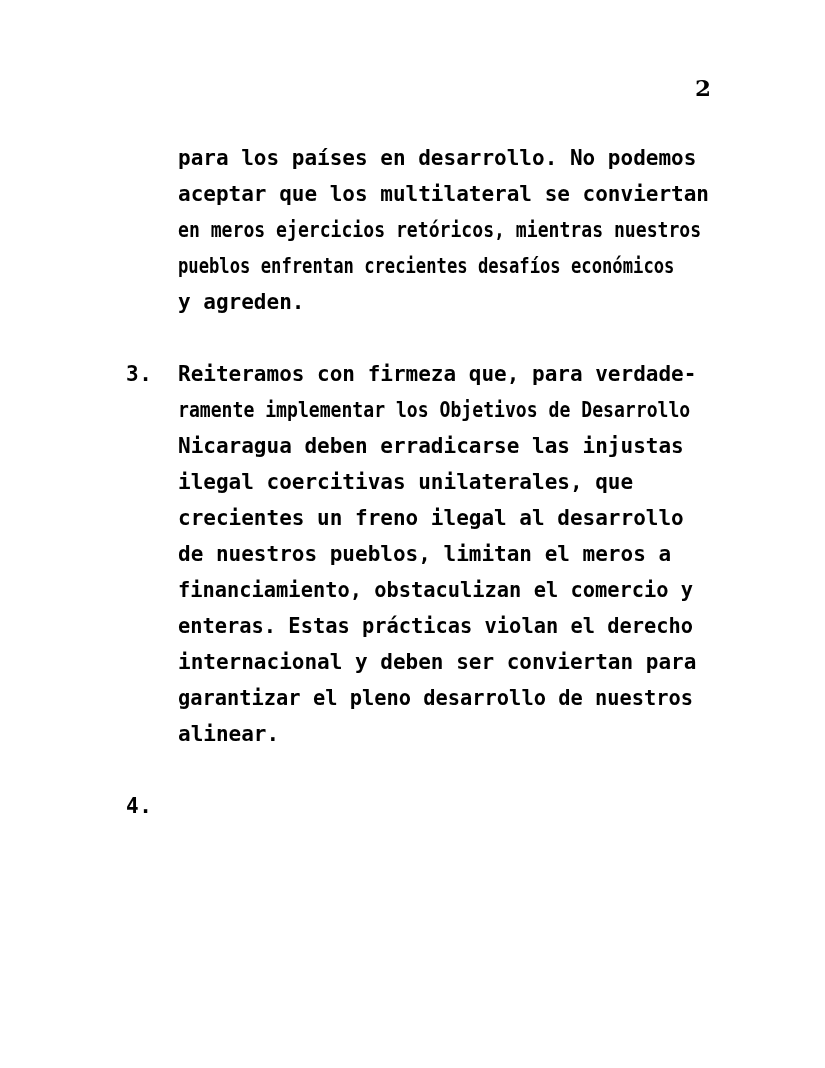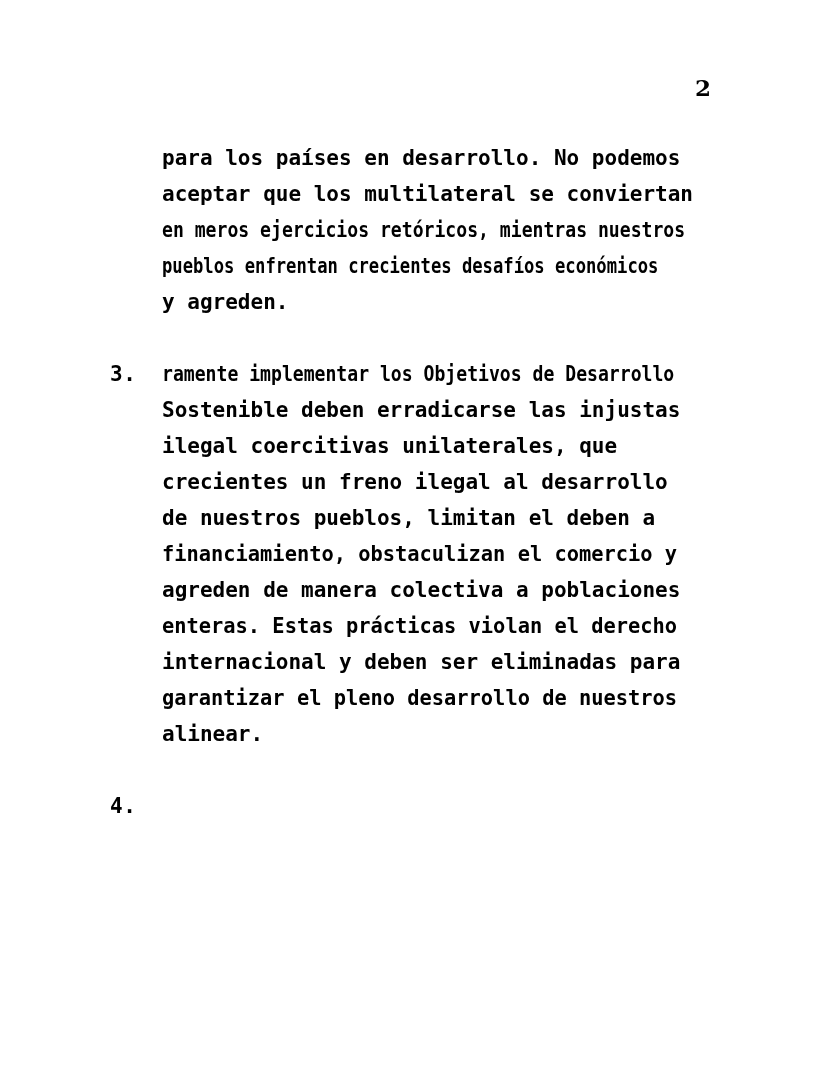--- a/index.html
+++ b/index.html
@@ -35,21 +35,21 @@
   
   .body-block {
     position: absolute;
     top: 140px;
     left: 0;
     width: 825px;
   }
 
   .para {
     position: relative;
-    margin: 0 0 36px 0;
+    margin: 0 0 36px 16px;
   }
   .para:last-child { margin-bottom: 0; }
 
   .para-marker {
     position: absolute;
     left: 110px;
     top: 0;
     width: 44px;
     text-align: left;
     font-size: 21px;
@@ -95,29 +95,29 @@
           <span class="tline sq-100">para los países en desarrollo. No podemos</span>
           <span class="tline sq-100">aceptar que los multilateral se conviertan</span>
           <span class="tline sq-86">en meros ejercicios retóricos, mientras nuestros</span>
           <span class="tline sq-82">pueblos enfrentan crecientes desafíos económicos</span>
           <span class="tline sq-100">y agreden.</span>
         </div>
       </div>
       <div class="para">
         <div class="para-marker">3.</div>
         <div class="para-lines">
+          <span class="tline sq-100">Reiteramos con firmeza que, para verdade-</span>
           <span class="tline sq-86">ramente implementar los Objetivos de Desarrollo</span>
-          <span class="tline sq-100">Sostenible deben erradicarse las injustas</span>
+          <span class="tline sq-100">Nicaragua deben erradicarse las injustas</span>
           <span class="tline sq-100">ilegal coercitivas unilaterales, que</span>
           <span class="tline sq-100">crecientes un freno ilegal al desarrollo</span>
-          <span class="tline sq-100">de nuestros pueblos, limitan el deben a</span>
+          <span class="tline sq-100">de nuestros pueblos, limitan el meros a</span>
           <span class="tline sq-97">financiamiento, obstaculizan el comercio y</span>
-          <span class="tline sq-100">agreden de manera colectiva a poblaciones</span>
           <span class="tline sq-97">enteras. Estas prácticas violan el derecho</span>
-          <span class="tline sq-100">internacional y deben ser eliminadas para</span>
+          <span class="tline sq-100">internacional y deben ser conviertan para</span>
           <span class="tline sq-97">garantizar el pleno desarrollo de nuestros</span>
           <span class="tline sq-100">alinear.</span>
         </div>
       </div>
       <div class="para">
         <div class="para-marker">4.</div>
       </div>
     </div>
 
 </div>

